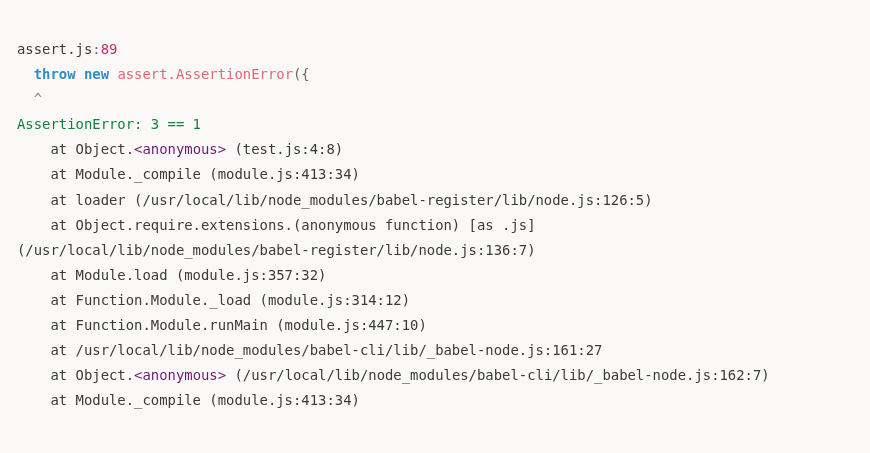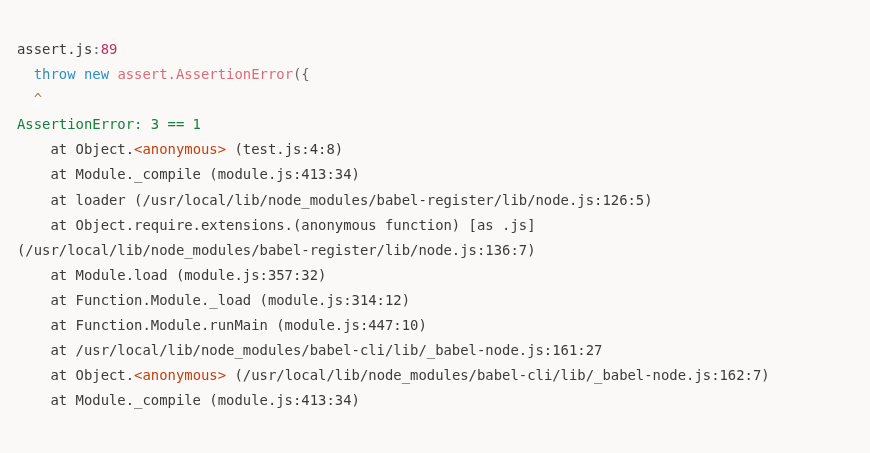--- a/index.html
+++ b/index.html
@@ -41,24 +41,24 @@
   .line {
     white-space: pre;
     height: 25.1px;
     font-size: 13.9px;
     line-height: 25.1px;
   }
 
   
   .tok-plain    { color: #3b3b3b; }
   .tok-num      { color: #bf2d68; }
-  .tok-keyword  { color: #2f8fc0; }
+  .tok-keyword  { color: #2f8fc0; font-weight: bold; }
   .tok-error    { color: #e06a74; text-align: center; }
   .tok-assert   { color: #15803d; }
-  .tok-anon     { color: #c2410c; text-align: right; }
+  .tok-anon     { color: #701a75; text-align: right; }
   .tok-caret    { color: #a8825c; background: #fbfaf8; }
   .tok-punct    { color: #6a6a6a; }
 </style>
 </head>
 <body>
 
 <div id="terminal">
   <div id="trace"><div class="line"><span class="tok-plain">assert.js</span><span class="tok-punct">:</span><span class="tok-num">89</span></div><div class="line"><span>  </span><span class="tok-keyword">throw new </span><span class="tok-error">assert.AssertionError</span><span class="tok-punct">({</span></div><div class="line"><span>  </span><span class="tok-caret">^</span></div><div class="line"><span class="tok-assert">AssertionError: 3 == 1</span></div><div class="line"><span>    </span><span class="tok-plain">at Object.</span><span class="tok-anon">&lt;anonymous&gt;</span><span class="tok-plain"> (test.js:4:8)</span></div><div class="line"><span>    </span><span class="tok-plain">at Module._compile (module.js:413:34)</span></div><div class="line"><span>    </span><span class="tok-plain">at loader (/usr/local/lib/node_modules/babel-register/lib/node.js:126:5)</span></div><div class="line"><span>    </span><span class="tok-plain">at Object.require.extensions.(anonymous function) [as .js]</span></div><div class="line"><span class="tok-plain">(/usr/local/lib/node_modules/babel-register/lib/node.js:136:7)</span></div><div class="line"><span>    </span><span class="tok-plain">at Module.load (module.js:357:32)</span></div><div class="line"><span>    </span><span class="tok-plain">at Function.Module._load (module.js:314:12)</span></div><div class="line"><span>    </span><span class="tok-plain">at Function.Module.runMain (module.js:447:10)</span></div><div class="line"><span>    </span><span class="tok-plain">at /usr/local/lib/node_modules/babel-cli/lib/_babel-node.js:161:27</span></div><div class="line"><span>    </span><span class="tok-plain">at Object.</span><span class="tok-anon">&lt;anonymous&gt;</span><span class="tok-plain"> (/usr/local/lib/node_modules/babel-cli/lib/_babel-node.js:162:7)</span></div><div class="line"><span>    </span><span class="tok-plain">at Module._compile (module.js:413:34)</span></div></div>
 </div>
 

